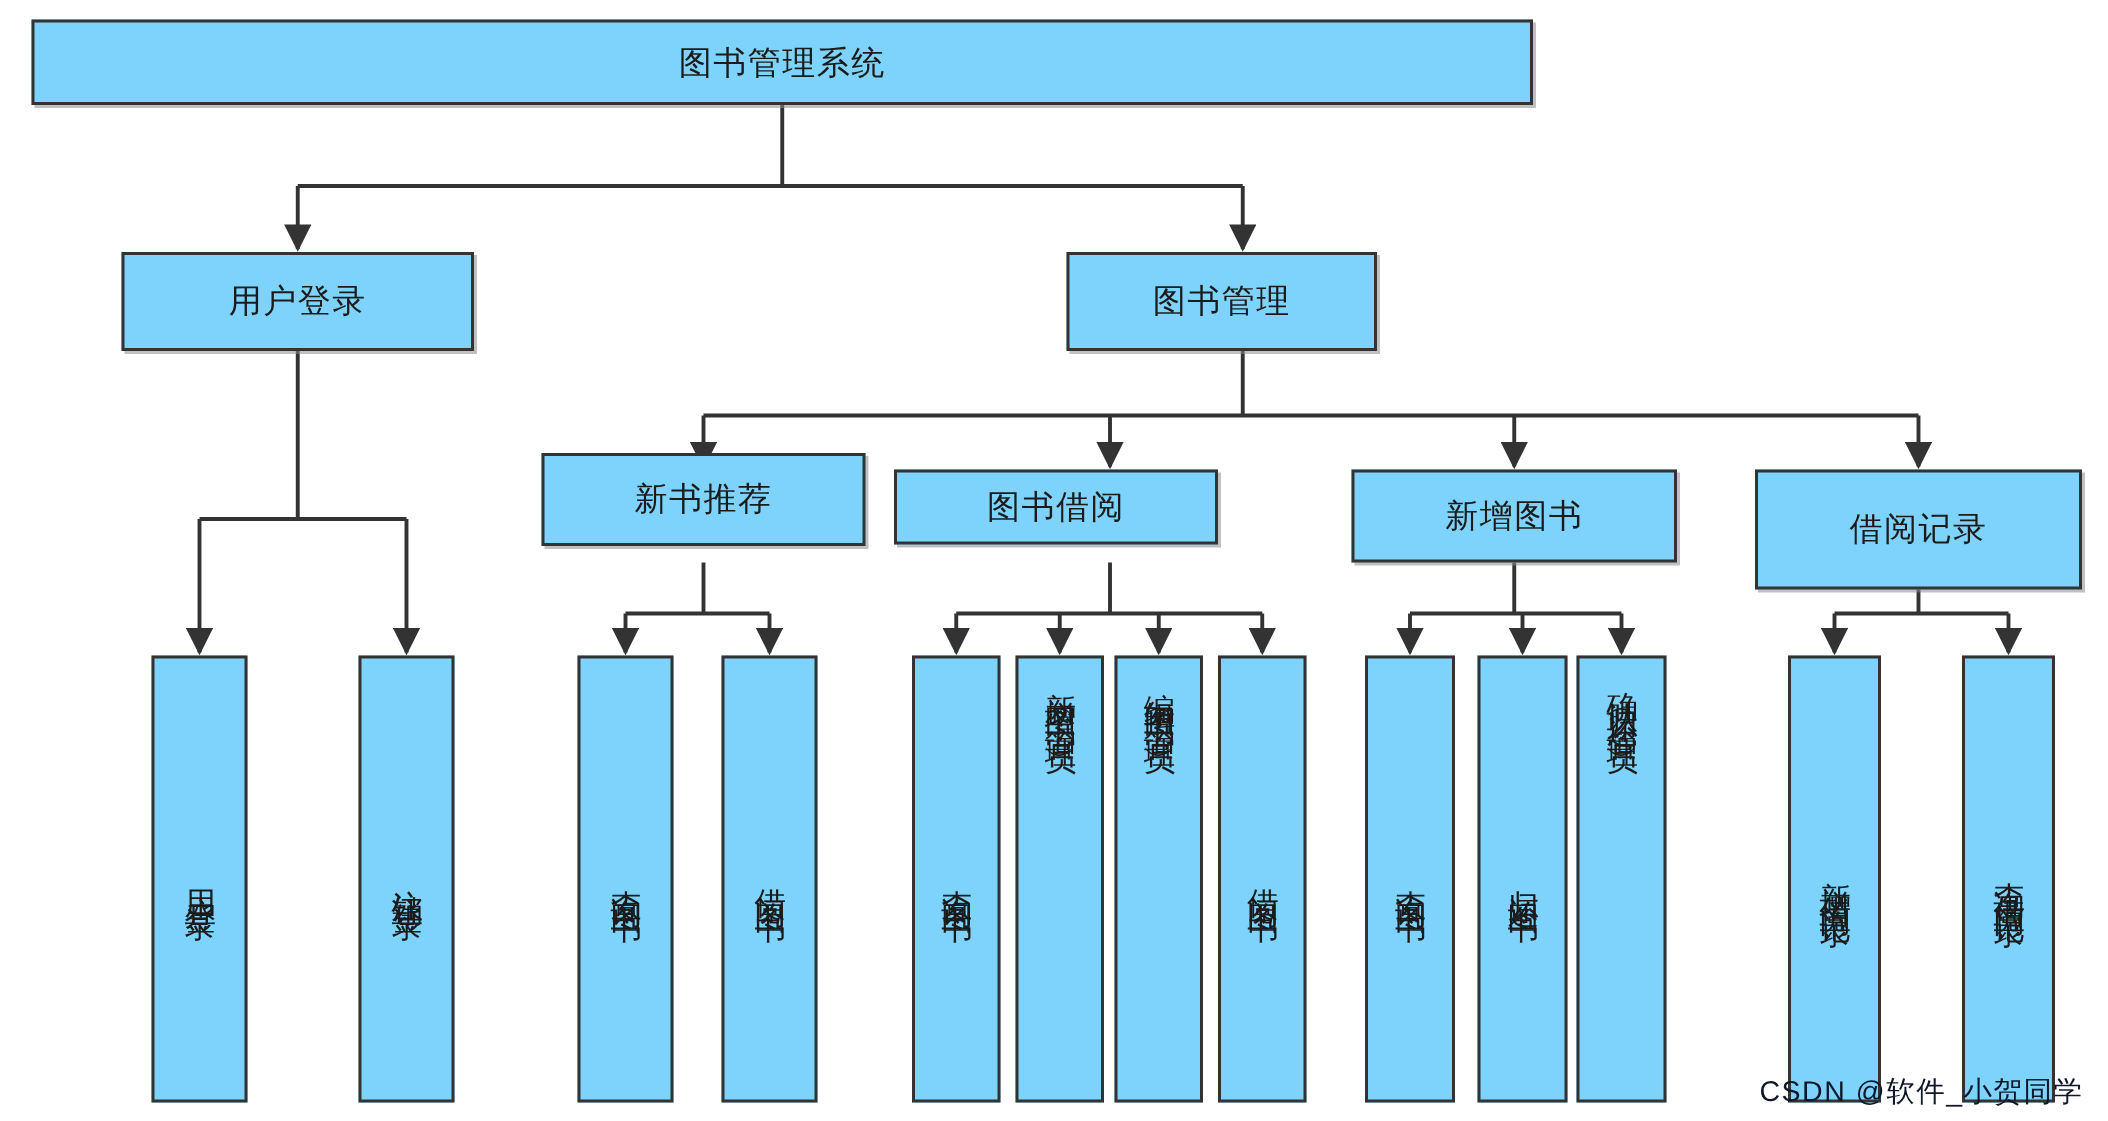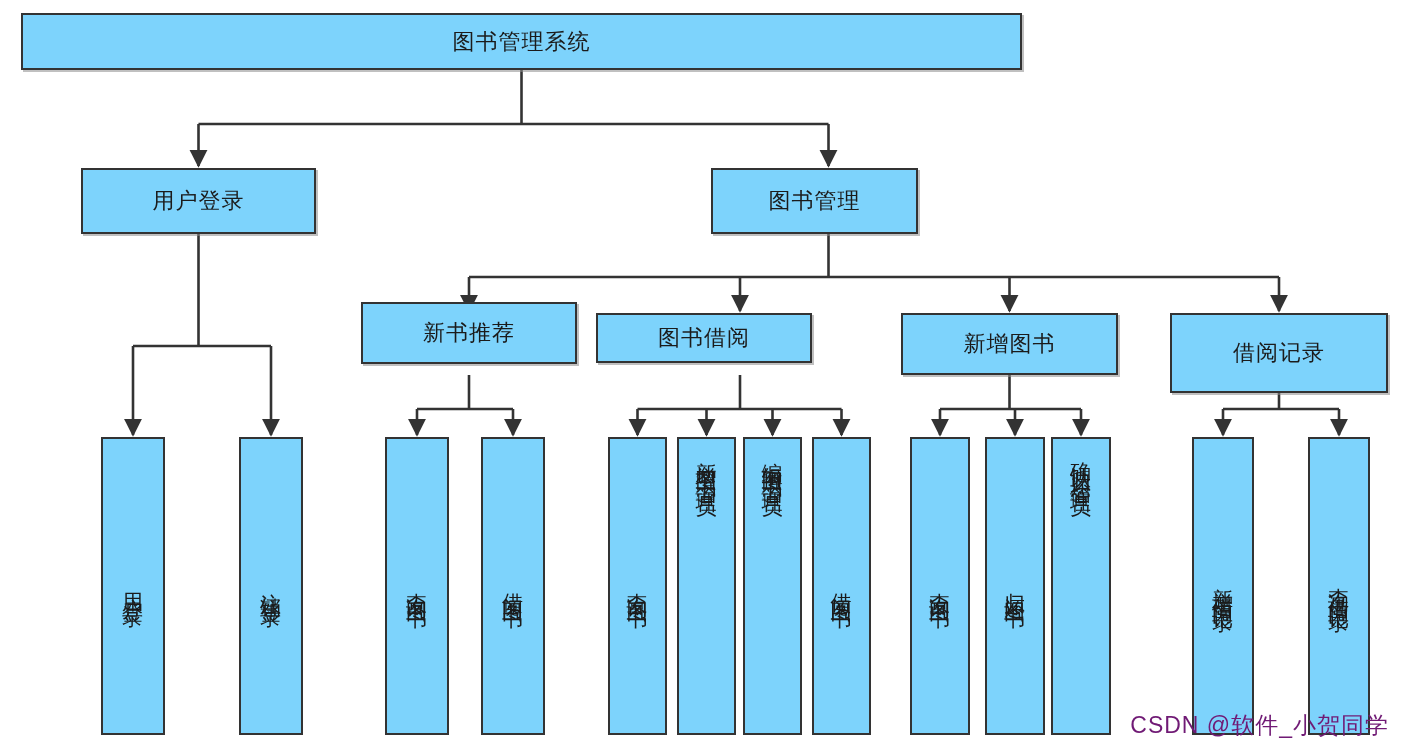--- a/index.html
+++ b/index.html
@@ -51,22 +51,22 @@
     display:block;
   }
   .node.leaf.v-centered{
     align-items:center;
     padding-top:0;
   }
   .watermark{
     position:absolute;
     right:16px;
     bottom:6px;
-    font-size:23px;
-    color:#701a75;
+    font-size:19px;
+    color:#0f172a;
     letter-spacing:1px;
     white-space:nowrap;
     user-select:none;
   }
 </style>
 </head>
 <body>
 
 <div id="diagram">
 

